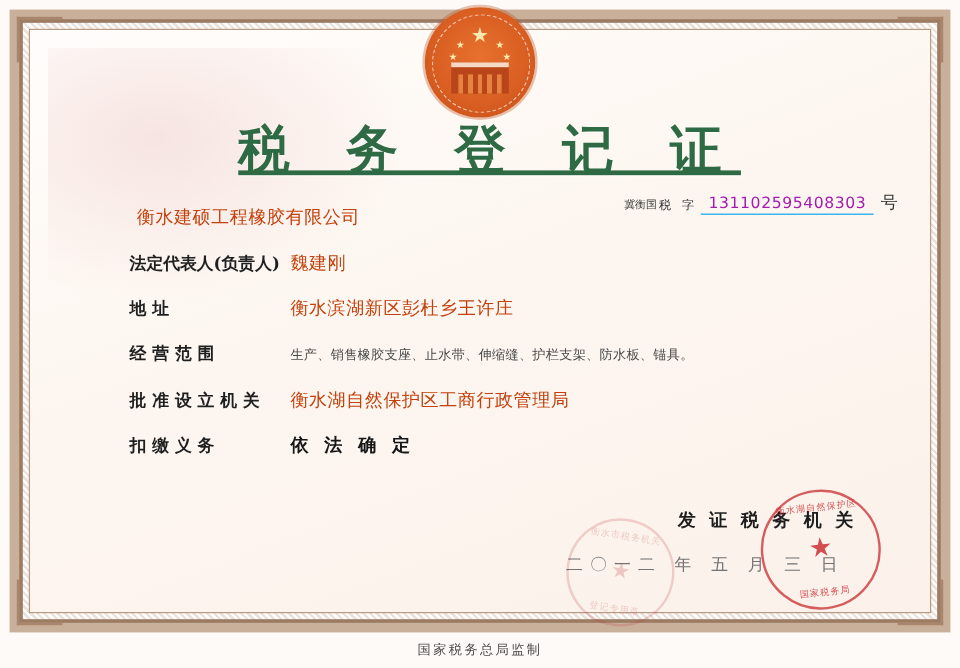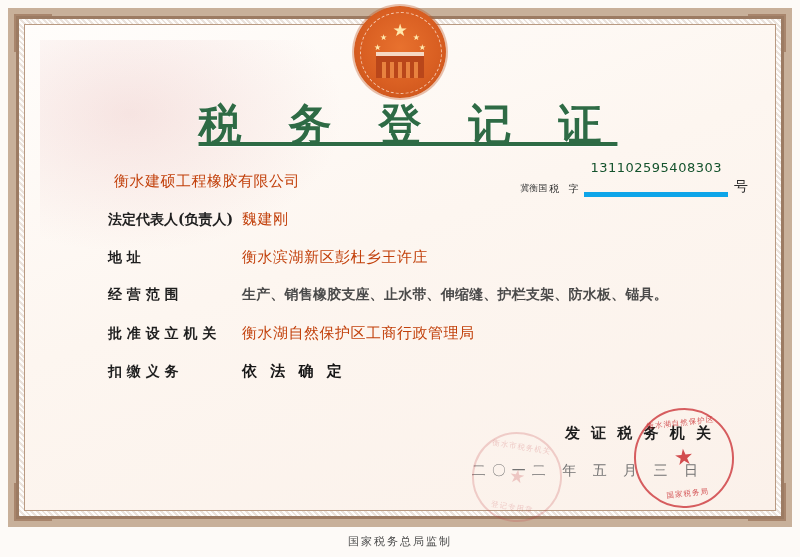--- a/index.html
+++ b/index.html
@@ -179,23 +179,23 @@
   .taxno-label {
     font-size: 10px;
     letter-spacing: 3px;
     padding: 0 3px 1px 2px;
     white-space: nowrap;
   }
   .taxno-value {
     font-size: 13px;
     font-family: "DejaVu Sans", "Liberation Sans", sans-serif;
     letter-spacing: 0.5px;
-    border-bottom: 5px solid #0ea5e9;
-    padding: 0 6px 17px 6px;
-    color: #14532d;
+    border-bottom: 1px solid #0ea5e9;
+    padding: 0 6px 1px 6px;
+    color: #a21caf;
   }
   .taxno-suffix {
     font-size: 14px;
     padding: 0 0 1px 6px;
   }
 
   
   .fields {
     position: absolute;
     left: 108px;
@@ -219,24 +219,23 @@
     white-space: nowrap;
   }
   .field-value {
     font-family: "DejaVu Serif", "Liberation Serif", serif;
     font-size: 15px;
     color: #c2410c;
     letter-spacing: 0.5px;
     padding-left: 6px;
   }
   .field-value.tiny {
-    font-size: 14px;
+    font-size: 11px;
     color: #4a4a4a;
     letter-spacing: 0.2px;
-    font-weight: bold;
   }
   .field-value.bold-wide {
     font-size: 15px;
     font-weight: bold;
     color: #161616;
     letter-spacing: 4px;
   }
 
   
   .issuer {

